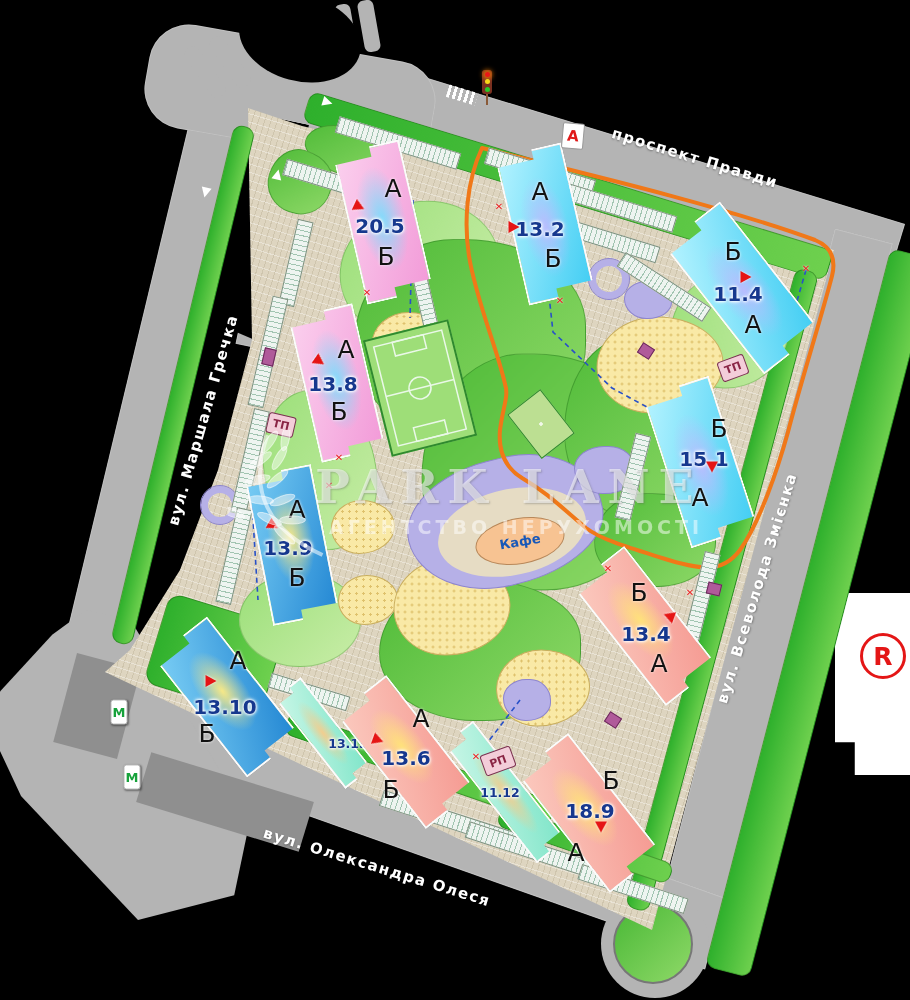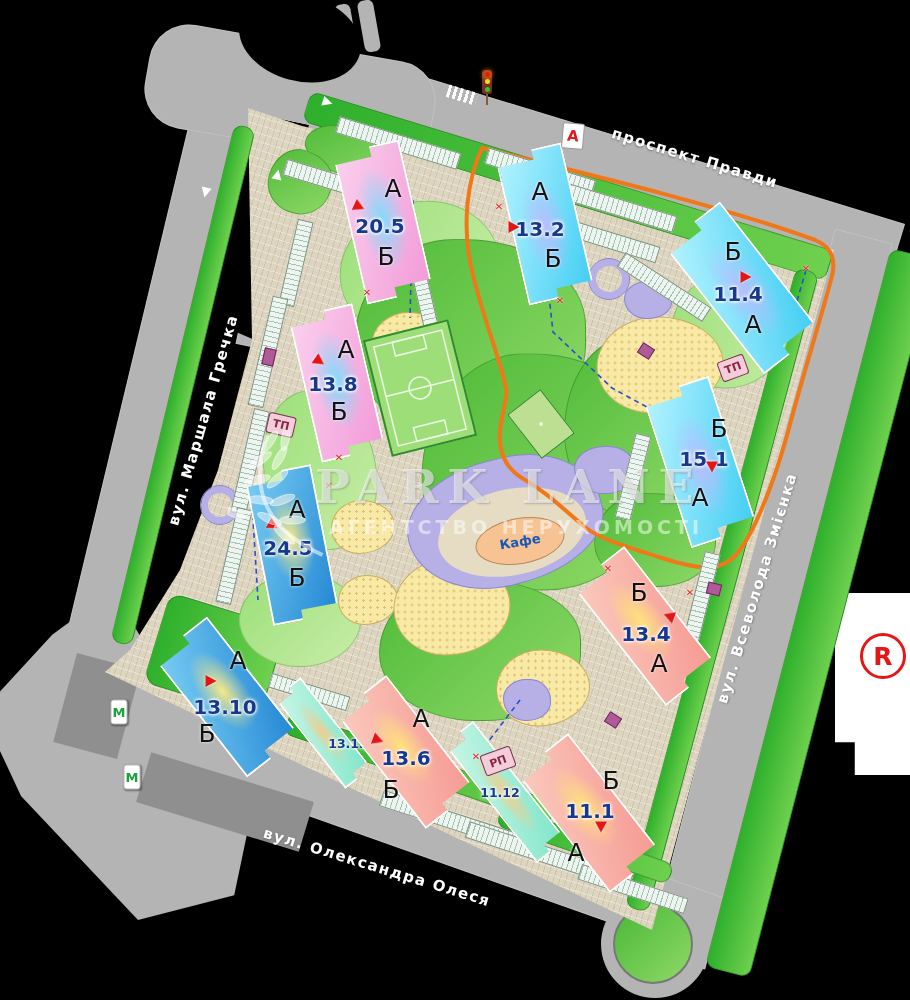--- a/index.html
+++ b/index.html
@@ -224,21 +224,21 @@
     <div class="abs slab cy" style="left:700px;top:462px;width:66px;height:155px;--r:-18deg"></div>
     <span class="abs bs" style="left:719px;top:428px">Б</span>
     <span class="abs bn" style="left:704px;top:459px">15.1</span>
     <span class="abs bs" style="left:700px;top:497px">А</span>
     <span class="abs ent" style="left:712px;top:470px;--r:90deg"></span>
   </div>
 
   <div>
     <div class="abs slab blu" style="left:292px;top:545px;width:64px;height:148px;--r:-11deg"></div>
     <span class="abs bs" style="left:297px;top:509px">А</span>
-    <span class="abs bn" style="left:288px;top:548px">24.5</span>
+    <span class="abs bn" style="left:288px;top:548px">13.9</span>
     <span class="abs bs" style="left:297px;top:577px">Б</span>
     <span class="abs ent" style="left:276px;top:527px;--r:30deg"></span>
   </div>
 
   <div>
     <div class="abs slab sal" style="left:645px;top:626px;width:62px;height:148px;--r:-38deg"></div>
     <span class="abs bs" style="left:639px;top:592px">Б</span>
     <span class="abs bn" style="left:646px;top:634px">13.4</span>
     <span class="abs bs" style="left:659px;top:663px">А</span>
     <span class="abs ent" style="left:666px;top:615px;--r:200deg"></span>
@@ -269,21 +269,21 @@
     <div class="abs slab te" style="left:505px;top:792px;width:34px;height:148px;--r:-38deg"></div>
     <div class="abs badge tp" style="left:498px;top:761px;--r:-20deg;width:30px;height:20px">
       <span>РП</span>
     </div>
     <span class="abs bn small" style="left:500px;top:792px">11.12</span>
   </div>
 
   <div>
     <div class="abs slab sal" style="left:589px;top:813px;width:62px;height:148px;--r:-38deg"></div>
     <span class="abs bs" style="left:611px;top:780px">Б</span>
-    <span class="abs bn" style="left:590px;top:811px">11.1</span>
+    <span class="abs bn" style="left:590px;top:811px">18.9</span>
     <span class="abs bs" style="left:576px;top:852px">А</span>
     <span class="abs ent" style="left:601px;top:830px;--r:90deg"></span>
   </div>
 
   <span class="abs xm" style="left:499px;top:206px">✕</span>
   <span class="abs xm" style="left:367px;top:292px">✕</span>
   <span class="abs xm" style="left:339px;top:457px">✕</span>
   <span class="abs xm" style="left:329px;top:485px">✕</span>
   <span class="abs xm" style="left:560px;top:300px">✕</span>
   <span class="abs xm" style="left:806px;top:268px">✕</span>

